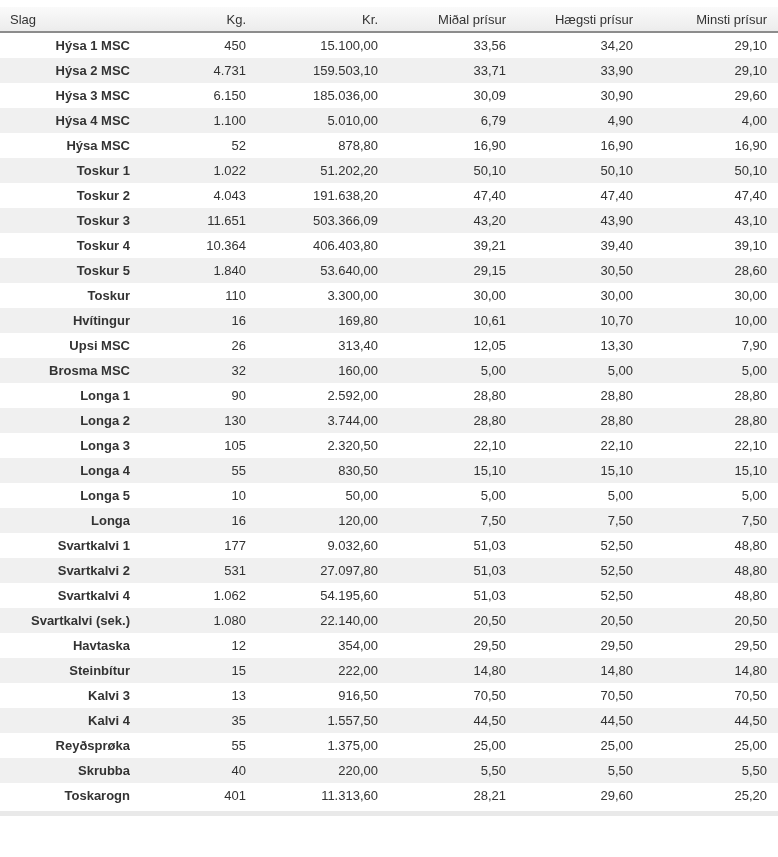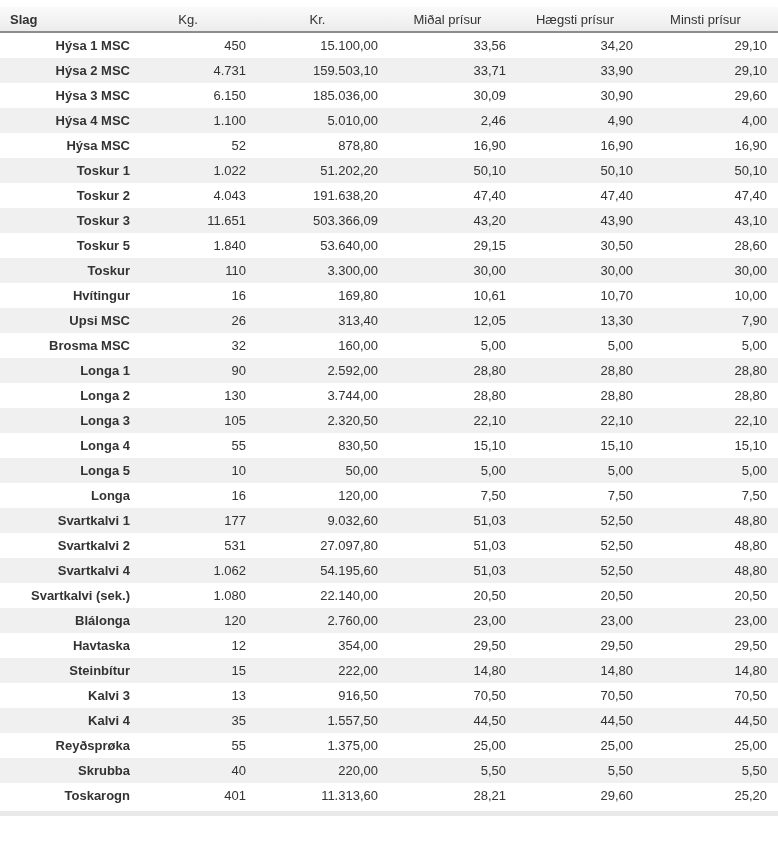--- a/index.html
+++ b/index.html
@@ -23,30 +23,29 @@
     width: 778px;
     border-collapse: collapse;
     table-layout: fixed;
   }
   table.price-table thead th {
     height: 24px;
     background: linear-gradient(to bottom, #fafafa 0%, #ececec 100%);
     border-bottom: 2px solid #8c8c8c;
     font-weight: normal;
     color: #333333;
-    text-align: center;
+    text-align: right;
     padding: 0 11px 0 0;
     font-size: 13px;
     white-space: nowrap;
     overflow: hidden;
   }
   table.price-table thead th.col-slag {
     text-align: left;
     padding: 0 0 0 10px;
-    font-weight: bold;
   }
   table.price-table tbody td {
     height: 24px;
     text-align: right;
     padding: 0 11px 0 0;
     font-size: 13px;
     color: #333333;
     white-space: nowrap;
     overflow: hidden;
   }
@@ -109,21 +108,21 @@
           <td>6.150</td>
           <td>185.036,00</td>
           <td>30,09</td>
           <td>30,90</td>
           <td>29,60</td>
         </tr>
         <tr>
           <td class="col-slag">Hýsa 4 MSC</td>
           <td>1.100</td>
           <td>5.010,00</td>
-          <td>2,46</td>
+          <td>6,79</td>
           <td>4,90</td>
           <td>4,00</td>
         </tr>
         <tr>
           <td class="col-slag">Hýsa MSC</td>
           <td>52</td>
           <td>878,80</td>
           <td>16,90</td>
           <td>16,90</td>
           <td>16,90</td>
@@ -146,20 +145,28 @@
         </tr>
         <tr>
           <td class="col-slag">Toskur 3</td>
           <td>11.651</td>
           <td>503.366,09</td>
           <td>43,20</td>
           <td>43,90</td>
           <td>43,10</td>
         </tr>
         <tr>
+          <td class="col-slag">Toskur 4</td>
+          <td>10.364</td>
+          <td>406.403,80</td>
+          <td>39,21</td>
+          <td>39,40</td>
+          <td>39,10</td>
+        </tr>
+        <tr>
           <td class="col-slag">Toskur 5</td>
           <td>1.840</td>
           <td>53.640,00</td>
           <td>29,15</td>
           <td>30,50</td>
           <td>28,60</td>
         </tr>
         <tr>
           <td class="col-slag">Toskur</td>
           <td>110</td>
@@ -266,28 +273,20 @@
         </tr>
         <tr>
           <td class="col-slag">Svartkalvi (sek.)</td>
           <td>1.080</td>
           <td>22.140,00</td>
           <td>20,50</td>
           <td>20,50</td>
           <td>20,50</td>
         </tr>
         <tr>
-          <td class="col-slag">Blálonga</td>
-          <td>120</td>
-          <td>2.760,00</td>
-          <td>23,00</td>
-          <td>23,00</td>
-          <td>23,00</td>
-        </tr>
-        <tr>
           <td class="col-slag">Havtaska</td>
           <td>12</td>
           <td>354,00</td>
           <td>29,50</td>
           <td>29,50</td>
           <td>29,50</td>
         </tr>
         <tr>
           <td class="col-slag">Steinbítur</td>
           <td>15</td>

